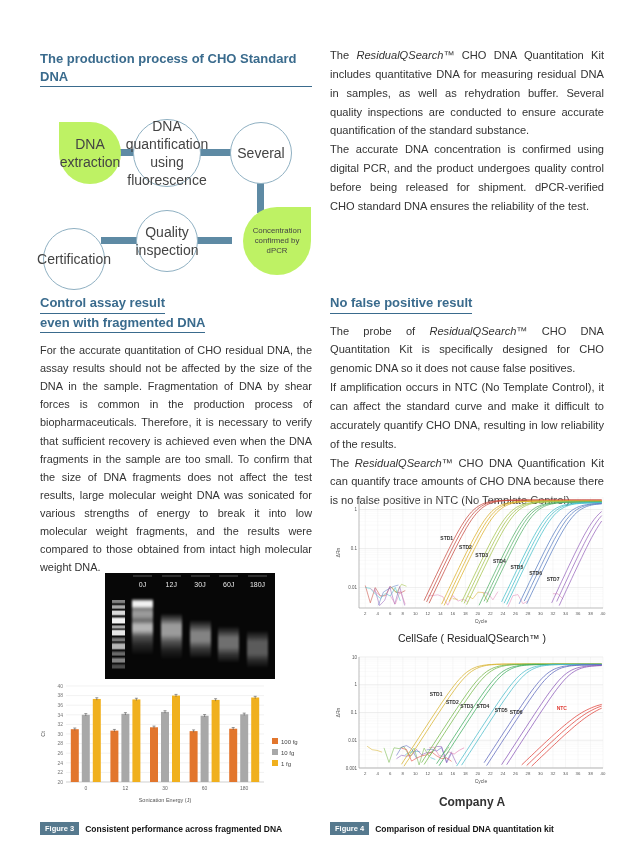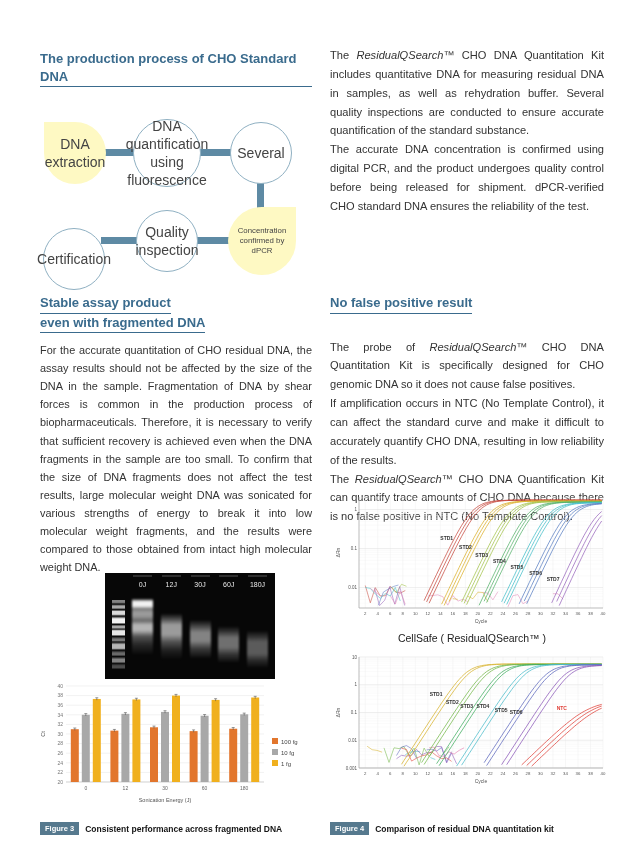--- a/index.html
+++ b/index.html
@@ -21,21 +21,21 @@
   .stable-block  { position:absolute; left:40px; top:294px; width:272px; }
   .intro-block   { position:absolute; left:330px; top:46px; width:274px; }
   .nofalse-block { position:absolute; left:330px; top:294px; width:274px; }
 
   
   .flowchart { position:relative; margin-top:28px; height:170px; }
   .conn { position:absolute; background:#5e8aa4; z-index:0; }
   .fnode { position:absolute; z-index:1; border-radius:50%; border:1px solid #8fb0c2; background:#fff;
            display:flex; align-items:center; justify-content:center; text-align:center;
            font-size:14px; color:#444; line-height:1.3; white-space:pre-line; padding:3px; }
-  .fnode.filled { background:#fef9c3; border:none; }
+  .fnode.filled { background:#bef264; border:none;margin-left:15px; }
   .fnode.sq-tl { border-radius:0 50% 50% 50%; }
   .fnode.sq-tr { border-radius:50% 0 50% 50%; }
 
   
   .gel { position:absolute; left:105px; top:573px; width:170px; height:106px; background:#070707; }
   .gel-ladder { position:absolute; left:7px; top:10px; width:13px; height:92px; filter:blur(0.6px);
     background:linear-gradient(to bottom,
       transparent 0 18%,
       rgba(255,255,255,.5) 19% 21%, transparent 23%,
       rgba(255,255,255,.65) 25% 27%, transparent 29%,
@@ -107,36 +107,36 @@
       <div class="fnode" style="left:3px; top:113px; width:62px; height:62px;">Certification</div>
       <div class="fnode" style="left:96px; top:95px; width:62px; height:62px;">Quality
 inspection</div>
       <div class="fnode filled sq-tr" style="left:188px; top:92px; width:68px; height:68px; font-size:7.8px;">Concentration
 confirmed by dPCR</div>
     </div>
   </div>
 
   <div class="stable-block">
     <div class="sec-title">
-      <span class="ul">Stable assay product</span><br>
+      <span class="ul">Control assay result</span><br>
       <span class="ul">even with fragmented DNA</span>
     </div>
     <div class="body-txt" style="margin-top:8px; font-size:10.9px; line-height:1.66;">
       <p>For the accurate quantitation of CHO residual DNA, the assay results should not be affected by the size of the DNA in the sample. Fragmentation of DNA by shear forces is common in the production process of biopharmaceuticals. Therefore, it is necessary to verify that sufficient recovery is achieved even when the DNA fragments in the sample are too small. To confirm that the size of DNA fragments does not affect the test results, large molecular weight DNA was sonicated for various strengths of energy to break it into low molecular weight fragments, and the results were compared to those obtained from intact high molecular weight DNA.</p>
     </div>
   </div>
 
   <div class="intro-block body-txt">
     <p><span>The </span><span class="it">ResidualQSearch™</span><span> CHO DNA Quantitation Kit includes quantitative DNA for measuring residual DNA in samples, as well as rehydration buffer. Several quality inspections are conducted to ensure accurate quantification of the standard substance.</span></p>
     <p>The accurate DNA concentration is confirmed using digital PCR, and the product undergoes quality control before being released for shipment. dPCR-verified CHO standard DNA ensures the reliability of the test.</p>
   </div>
 
   <div class="nofalse-block">
     <div class="sec-title"><span class="ul">No false positive result</span></div>
-    <div class="body-txt" style="margin-top:24px;">
+    <div class="body-txt" style="margin-top:8px;">
       <p><span>The probe of </span><span class="it">ResidualQSearch™</span><span> CHO DNA Quantitation Kit is specifically designed for CHO genomic DNA so it does not cause false positives.</span></p>
       <p>If amplification occurs in NTC (No Template Control), it can affect the standard curve and make it difficult to accurately quantify CHO DNA, resulting in low reliability of the results.</p>
       <p><span>The </span><span class="it">ResidualQSearch™</span><span> CHO DNA Quantification Kit can quantify trace amounts of CHO DNA because there is no false positive in NTC (No Template Control).</span></p>
     </div>
   </div>
 
   <div class="gel">
     <div class="gel-ladder"></div>
     <div class="gel-lanes">
         <div class="gel-lane lane-0">
@@ -473,20 +473,21 @@
         <path d="M153.6 113.6L156.1 109.8L158.6 105.9L161.1 102.1L163.6 98.2L166.1 94.4L168.6 90.5L171.1 86.7L173.7 82.8L176.2 79.0L178.7 75.1L181.2 71.3L183.7 67.5L186.2 63.7L188.7 59.9L191.2 56.1L193.7 52.4L196.2 48.7L198.7 45.1L201.2 41.5L203.7 38.1L206.2 34.8L208.7 31.6L211.2 28.7L213.7 26.0L216.2 23.6L218.7 21.5L221.2 19.7L223.7 18.2L226.2 16.9L228.7 15.9L231.2 15.2L233.7 14.6L236.2 14.1L238.7 13.8L241.2 13.6L243.7 13.4L246.2 13.2L248.7 13.1L251.2 13.1L253.7 13.0L256.2 13.0L258.7 13.0L261.2 12.9L263.7 12.9L266.2 12.9L268.7 12.9" fill="none" stroke="#5d68bd" stroke-width="0.9" opacity="0.85"></path>
         <text x="161.76410256410256" y="59.91199695080921" font-size="5" fill="#333" text-anchor="start" font-weight="bold">STD5</text>
         <path d="M168.6 112.7L171.1 108.8L173.7 105.0L176.2 101.1L178.7 97.2L181.2 93.4L183.7 89.5L186.2 85.7L188.7 81.8L191.2 78.0L193.7 74.2L196.2 70.3L198.7 66.5L201.2 62.7L203.7 58.9L206.2 55.2L208.7 51.5L211.2 47.8L213.7 44.2L216.2 40.7L218.7 37.3L221.2 34.1L223.7 31.0L226.2 28.1L228.7 25.5L231.2 23.2L233.7 21.2L236.2 19.5L238.7 18.1L241.2 17.0L243.7 16.1L246.2 15.4L248.7 14.9L251.2 14.5L253.7 14.2L256.2 14.0L258.7 13.8L261.2 13.7L263.7 13.6L266.2 13.5L268.7 13.5" fill="none" stroke="#8a57b8" stroke-width="0.9" opacity="0.85"></path>
         <path d="M173.7 112.7L176.2 108.8L178.7 105.0L181.2 101.1L183.7 97.2L186.2 93.4L188.7 89.5L191.2 85.7L193.7 81.8L196.2 78.0L198.7 74.2L201.2 70.3L203.7 66.5L206.2 62.7L208.7 58.9L211.2 55.2L213.7 51.5L216.2 47.8L218.7 44.2L221.2 40.7L223.7 37.3L226.2 34.1L228.7 31.0L231.2 28.1L233.7 25.5L236.2 23.2L238.7 21.2L241.2 19.5L243.7 18.1L246.2 17.0L248.7 16.1L251.2 15.4L253.7 14.9L256.2 14.5L258.7 14.2L261.2 14.0L263.7 13.8L266.2 13.7L268.7 13.6" fill="none" stroke="#8a57b8" stroke-width="0.9" opacity="0.85"></path>
         <text x="176.7794871794872" y="62.45862481142837" font-size="5" fill="#333" text-anchor="start" font-weight="bold">STD6</text>
         <path d="M188.7 112.9L191.2 110.5L193.7 108.1L196.2 105.7L198.7 103.4L201.2 101.0L203.7 98.6L206.2 96.2L208.7 93.9L211.2 91.5L213.7 89.2L216.2 86.9L218.7 84.6L221.2 82.3L223.7 80.1L226.2 77.9L228.7 75.7L231.2 73.6L233.7 71.5L236.2 69.5L238.7 67.6L241.2 65.7L243.7 63.9L246.2 62.3L248.7 60.7L251.2 59.3L253.7 58.0L256.2 56.8L258.7 55.7L261.2 54.7L263.7 53.8L266.2 53.1L268.7 52.4" fill="none" stroke="#e04038" stroke-width="0.9" opacity="0.85"></path>
         <path d="M193.7 113.5L196.2 111.1L198.7 108.7L201.2 106.3L203.7 103.9L206.2 101.6L208.7 99.2L211.2 96.8L213.7 94.5L216.2 92.1L218.7 89.8L221.2 87.5L223.7 85.2L226.2 82.9L228.7 80.6L231.2 78.4L233.7 76.2L236.2 74.1L238.7 72.0L241.2 70.0L243.7 68.0L246.2 66.2L248.7 64.4L251.2 62.7L253.7 61.1L256.2 59.6L258.7 58.3L261.2 57.0L263.7 55.9L266.2 54.9L268.7 54.0" fill="none" stroke="#e04038" stroke-width="0.9" opacity="0.85"></path>
         <path d="M198.7 114.1L201.2 111.7L203.7 109.3L206.2 106.9L208.7 104.5L211.2 102.2L213.7 99.8L216.2 97.4L218.7 95.0L221.2 92.7L223.7 90.4L226.2 88.0L228.7 85.7L231.2 83.4L233.7 81.2L236.2 79.0L238.7 76.8L241.2 74.6L243.7 72.5L246.2 70.5L248.7 68.5L251.2 66.6L253.7 64.8L256.2 63.1L258.7 61.5L261.2 60.0L263.7 58.6L266.2 57.3L268.7 56.2" fill="none" stroke="#e04038" stroke-width="0.9" opacity="0.85"></path>
         <text x="223.7025641025641" y="58.30272042217842" font-size="5" fill="#e04038" text-anchor="start" font-weight="bold">NTC</text>
       </svg>
+    <div class="qpcr-caption2">Company A</div>
   </div>
 
   <div class="figcap left">
     <span class="fig-badge">Figure 3</span>
     <span class="fig-text">Consistent performance across fragmented DNA</span>
   </div>
   <div class="figcap right">
     <span class="fig-badge">Figure 4</span>
     <span class="fig-text">Comparison of residual DNA quantitation kit</span>
   </div>

